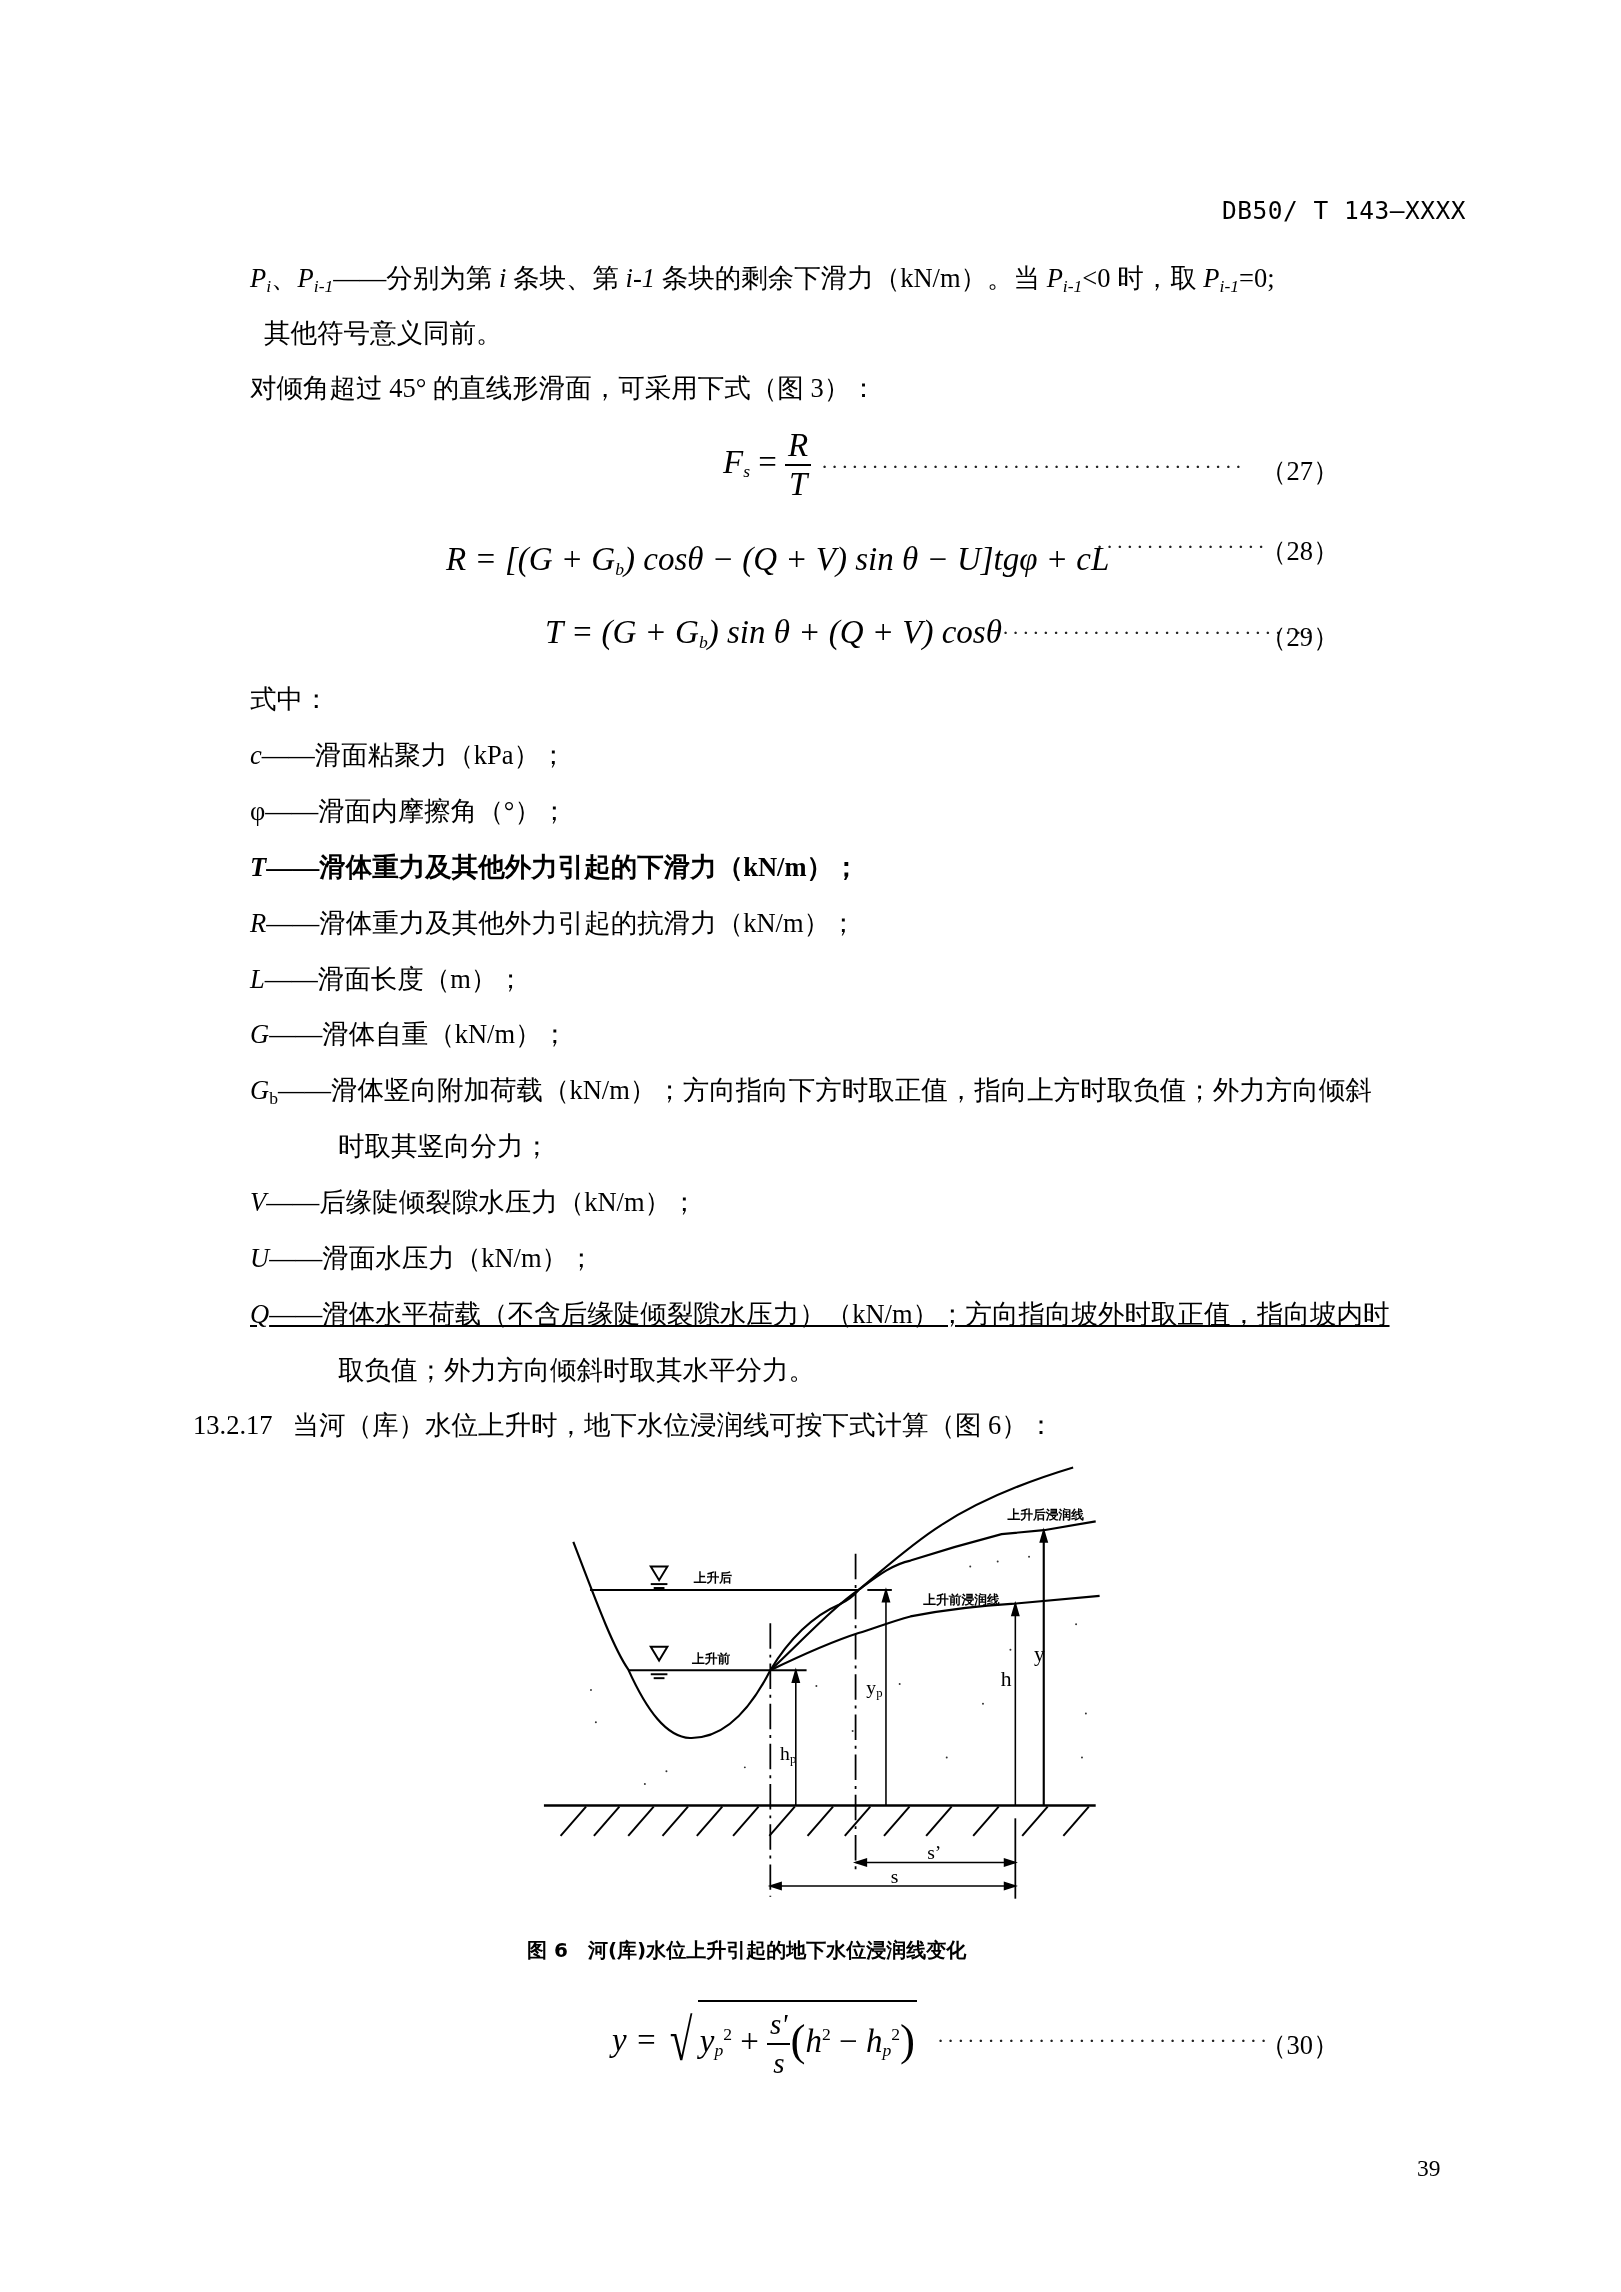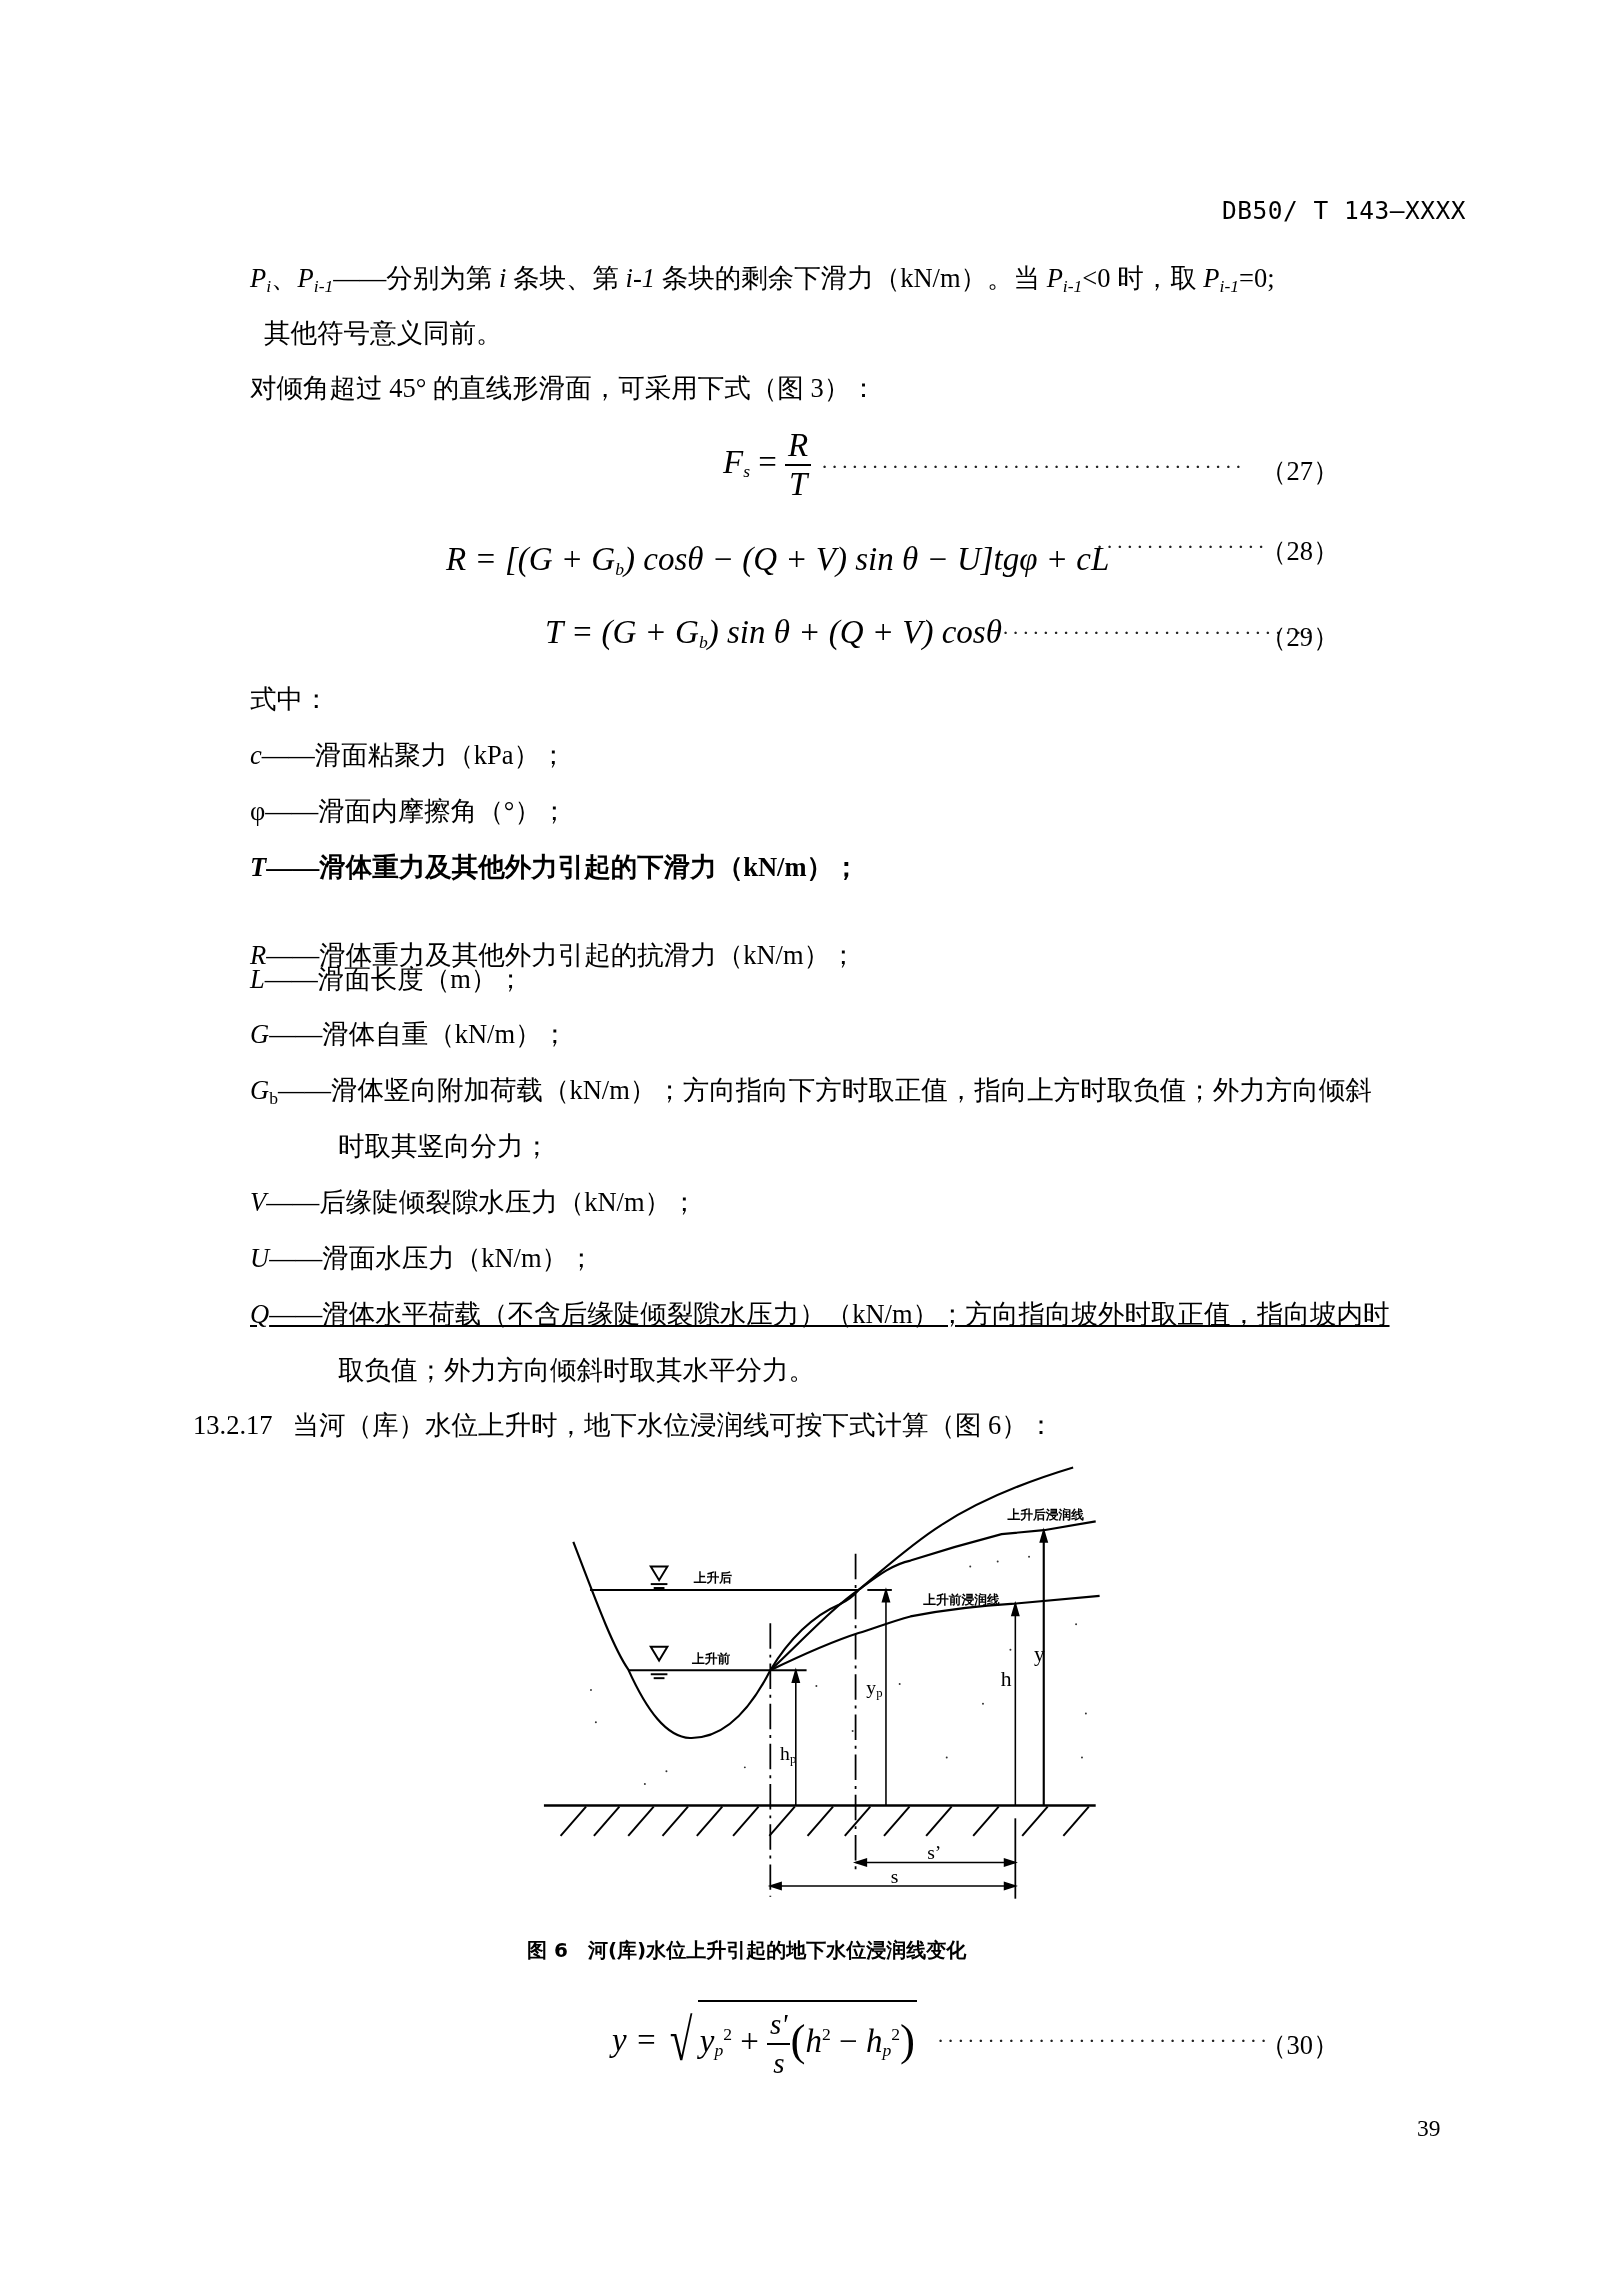--- a/index.html
+++ b/index.html
@@ -11,21 +11,21 @@
   .i { font-style: italic; }
   .sub { font-size: 17.6px; vertical-align: -4.9px; font-style: italic; }
   .sup { font-size: 17.6px; vertical-align: 11.8px; }
   .math { font-family: "Liberation Serif", "DejaVu Serif", serif; font-size: 33px; }
   .dots { font-size: 21.6px; letter-spacing: 2.9px; color: #222; }
   .eqno { font-size: 26.5px; }
   .frac { display: inline-block; vertical-align: middle; text-align: center; }
   .frac .num { display: block; border-bottom: 2px solid #000; padding: 0 2.9px; line-height: 37px; }
   .frac .den { display: block; line-height: 37px; }
   .caption { font-family: "DejaVu Sans", "Liberation Sans", sans-serif; font-size: 20px; font-weight: bold; }
-  .pgnum { font-size: 23.5px; }
+  .pgnum { font-size: 23.5px; margin-top: 40px; }
   svg text { font-family: "DejaVu Sans", "Liberation Sans", sans-serif; }
 </style>
 </head>
 <body>
 
 <div class="abs hdr" style="left:1222px; top:196px;">DB50/ T 143—XXXX</div>
 
 <div class="abs t" style="left:250px; top:261px;">
   <span class="i">P</span><span class="sub">i</span><span>、</span><span class="i">P</span><span class="sub">i-1</span><span>——分别为第</span>&nbsp;<span class="i">i</span>&nbsp;<span>条块、第</span>&nbsp;<span class="i">i-1</span>&nbsp;<span>条块的剩余下滑力（kN/m）。当</span>&nbsp;<span class="i">P</span><span class="sub">i-1</span><span>&lt;0 时，取</span>&nbsp;<span class="i">P</span><span class="sub">i-1</span><span>=0;</span>
 </div>
@@ -49,21 +49,21 @@
   <span>T = (G + G</span><span class="sub">b</span><span>) sin θ + (Q + V) cosθ</span>
 </div>
 <div class="abs dots" style="left:1002px; top:621px;">·······························</div>
 <div class="abs eqno" style="left:1260px; top:619px;">（29）</div>
 
 <div class="abs t" style="left:250px; top:682px;">式中：</div>
 
 <div class="abs t" style="left:250px; top:738px;"><span class="i">c</span><span>——滑面粘聚力（kPa）；</span></div>
 <div class="abs t" style="left:250px; top:794px;"><span>φ</span><span>——滑面内摩擦角（°）；</span></div>
 <div class="abs t" style="left:250px; top:850px;font-weight:bold;"><span class="i">T</span><span>——滑体重力及其他外力引起的下滑力（kN/m）；</span></div>
-<div class="abs t" style="left:250px; top:906px;margin-top:32px;"><span class="i">R</span><span>——滑体重力及其他外力引起的抗滑力（kN/m）；</span></div>
+<div class="abs t" style="left:250px; top:906px;"><span class="i">R</span><span>——滑体重力及其他外力引起的抗滑力（kN/m）；</span></div>
 <div class="abs t" style="left:250px; top:962px;"><span class="i">L</span><span>——滑面长度（m）；</span></div>
 <div class="abs t" style="left:250px; top:1017px;"><span class="i">G</span><span>——滑体自重（kN/m）；</span></div>
 <div class="abs t" style="left:250px; top:1073px;"><span class="i">G</span><span style="font-size:17.6px; vertical-align:-4.9px;">b</span><span>——滑体竖向附加荷载（kN/m）；方向指向下方时取正值，指向上方时取负值；外力方向倾斜</span></div>
 <div class="abs t" style="left:338px; top:1129px;">时取其竖向分力；</div>
 <div class="abs t" style="left:250px; top:1185px;"><span class="i">V</span><span>——后缘陡倾裂隙水压力（kN/m）；</span></div>
 <div class="abs t" style="left:250px; top:1241px;"><span class="i">U</span><span>——滑面水压力（kN/m）；</span></div>
 <div class="abs t" style="left:250px; top:1297px;text-decoration:underline;"><span class="i">Q</span><span>——滑体水平荷载（不含后缘陡倾裂隙水压力）（kN/m）；方向指向坡外时取正值，指向坡内时</span></div>
 <div class="abs t" style="left:338px; top:1353px;">取负值；外力方向倾斜时取其水平分力。</div>
 
 <div class="abs t" style="left:193px; top:1408px;">

